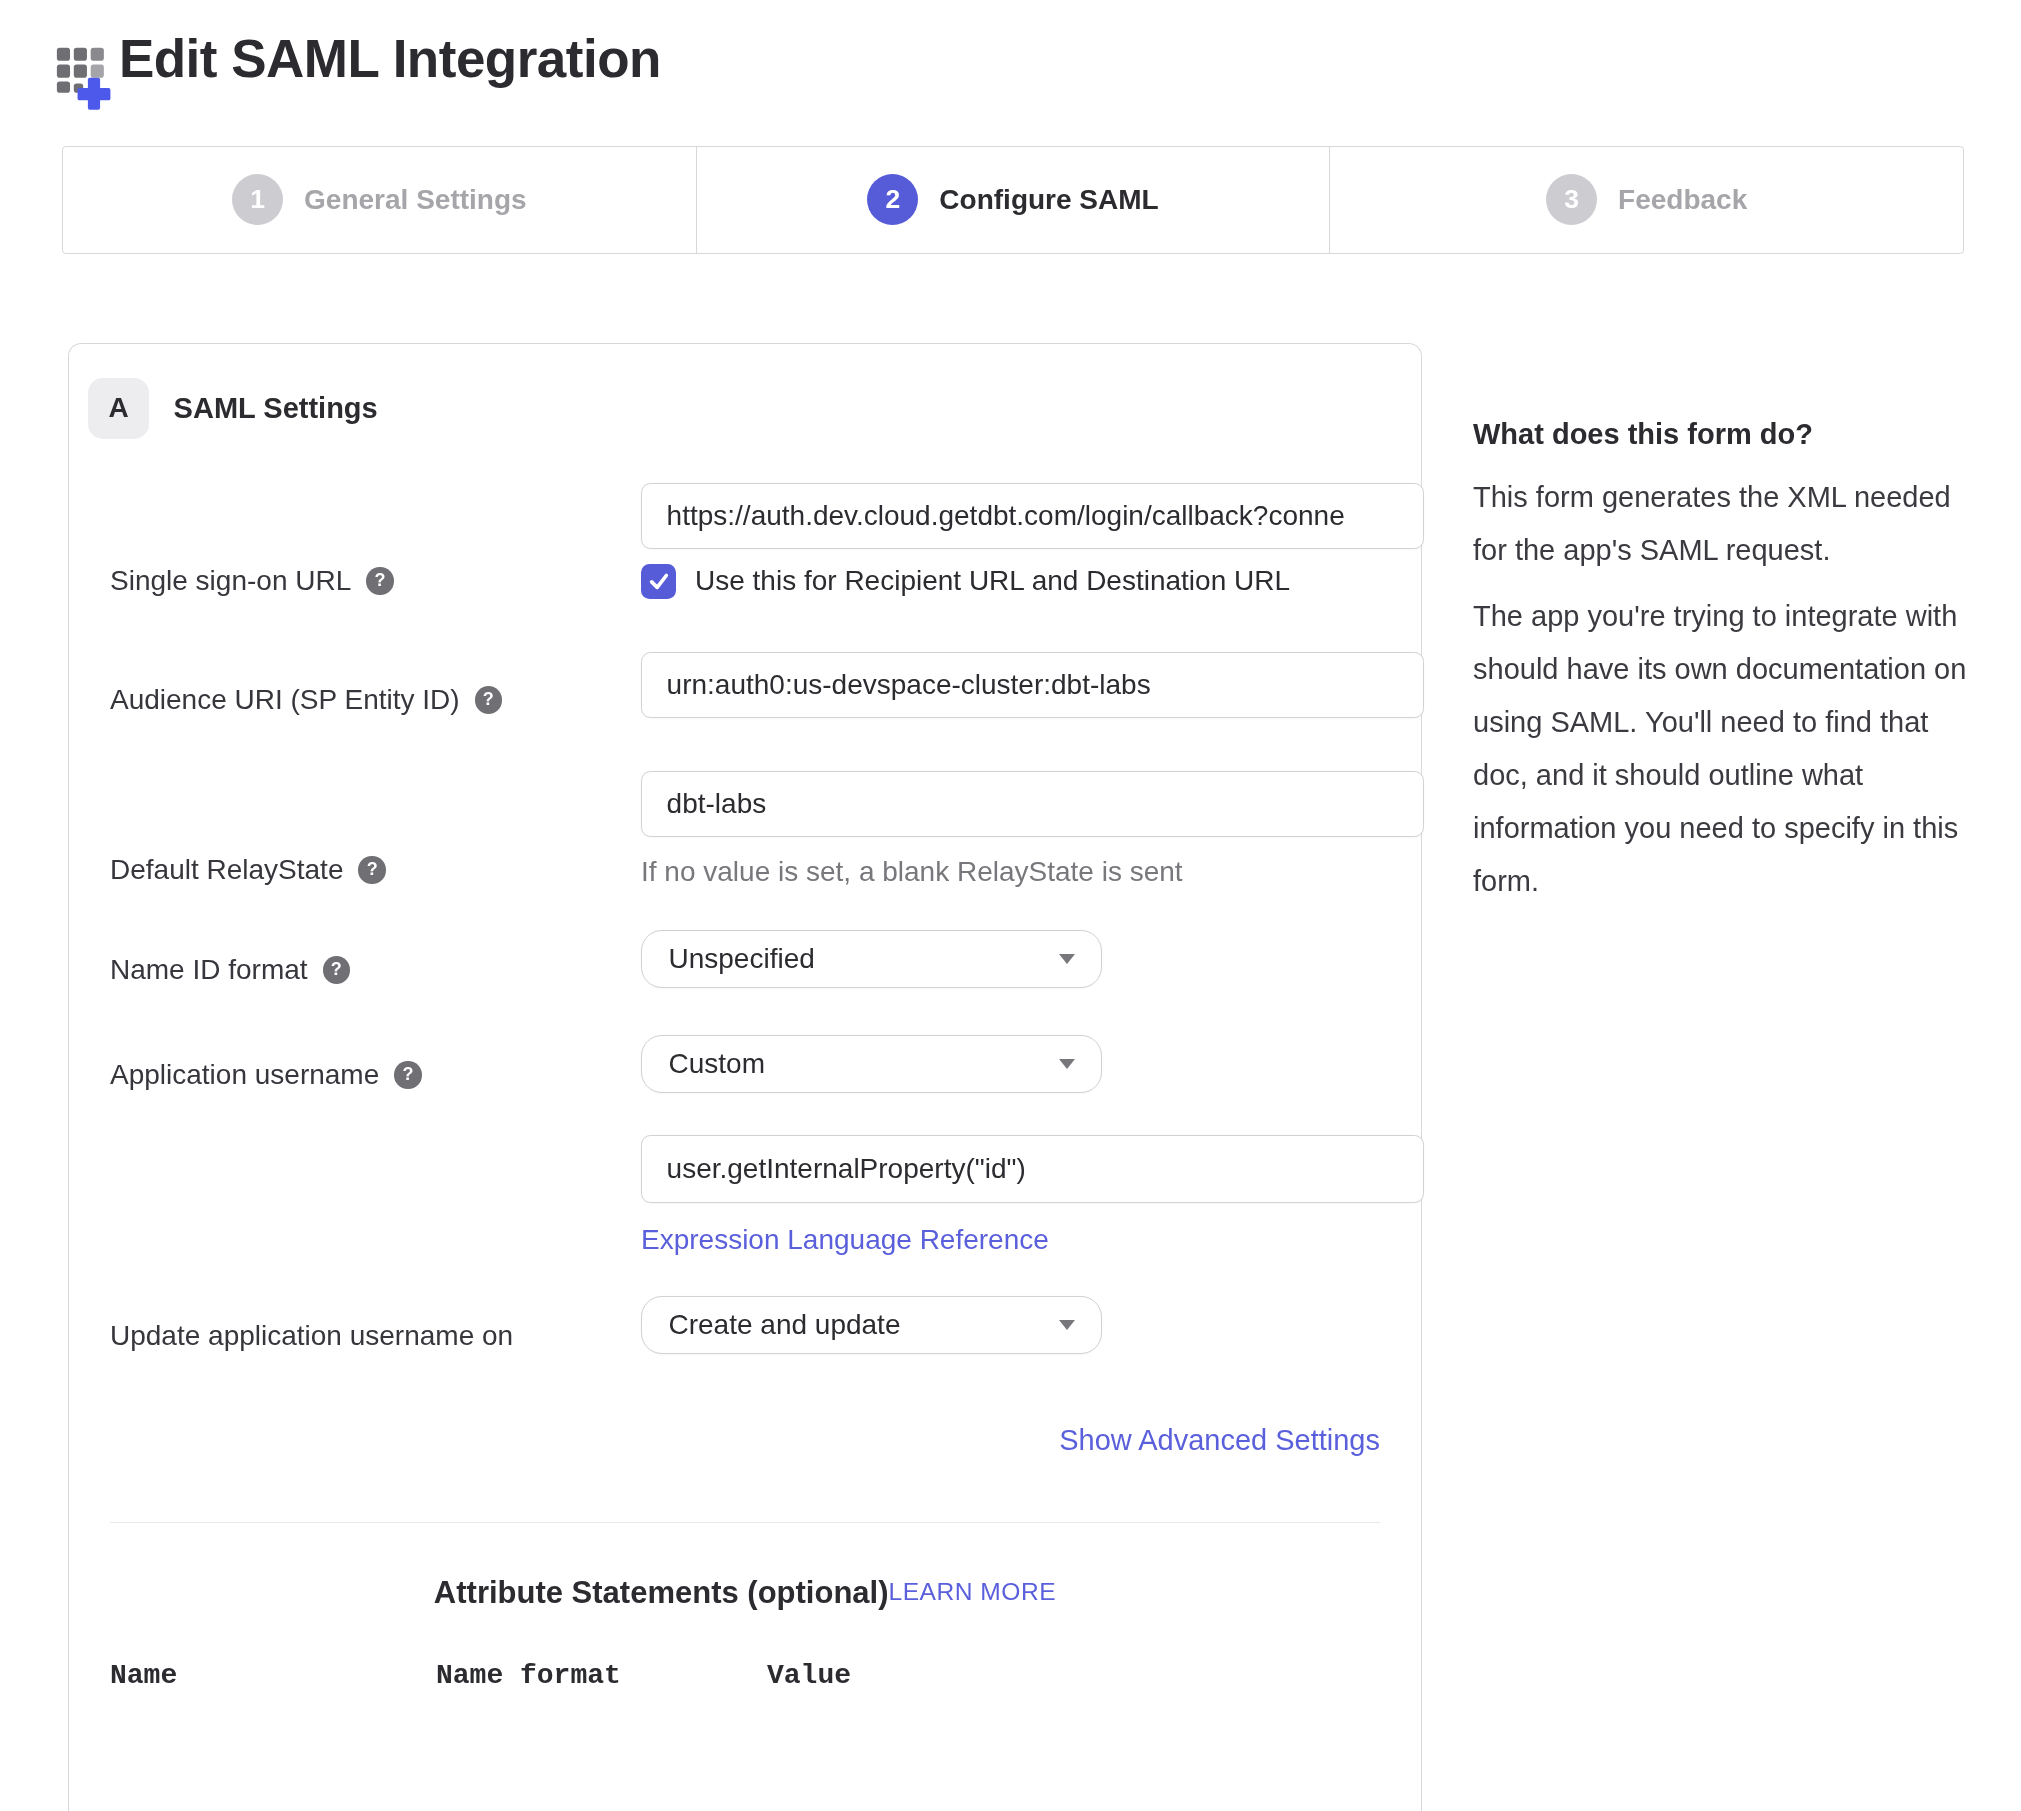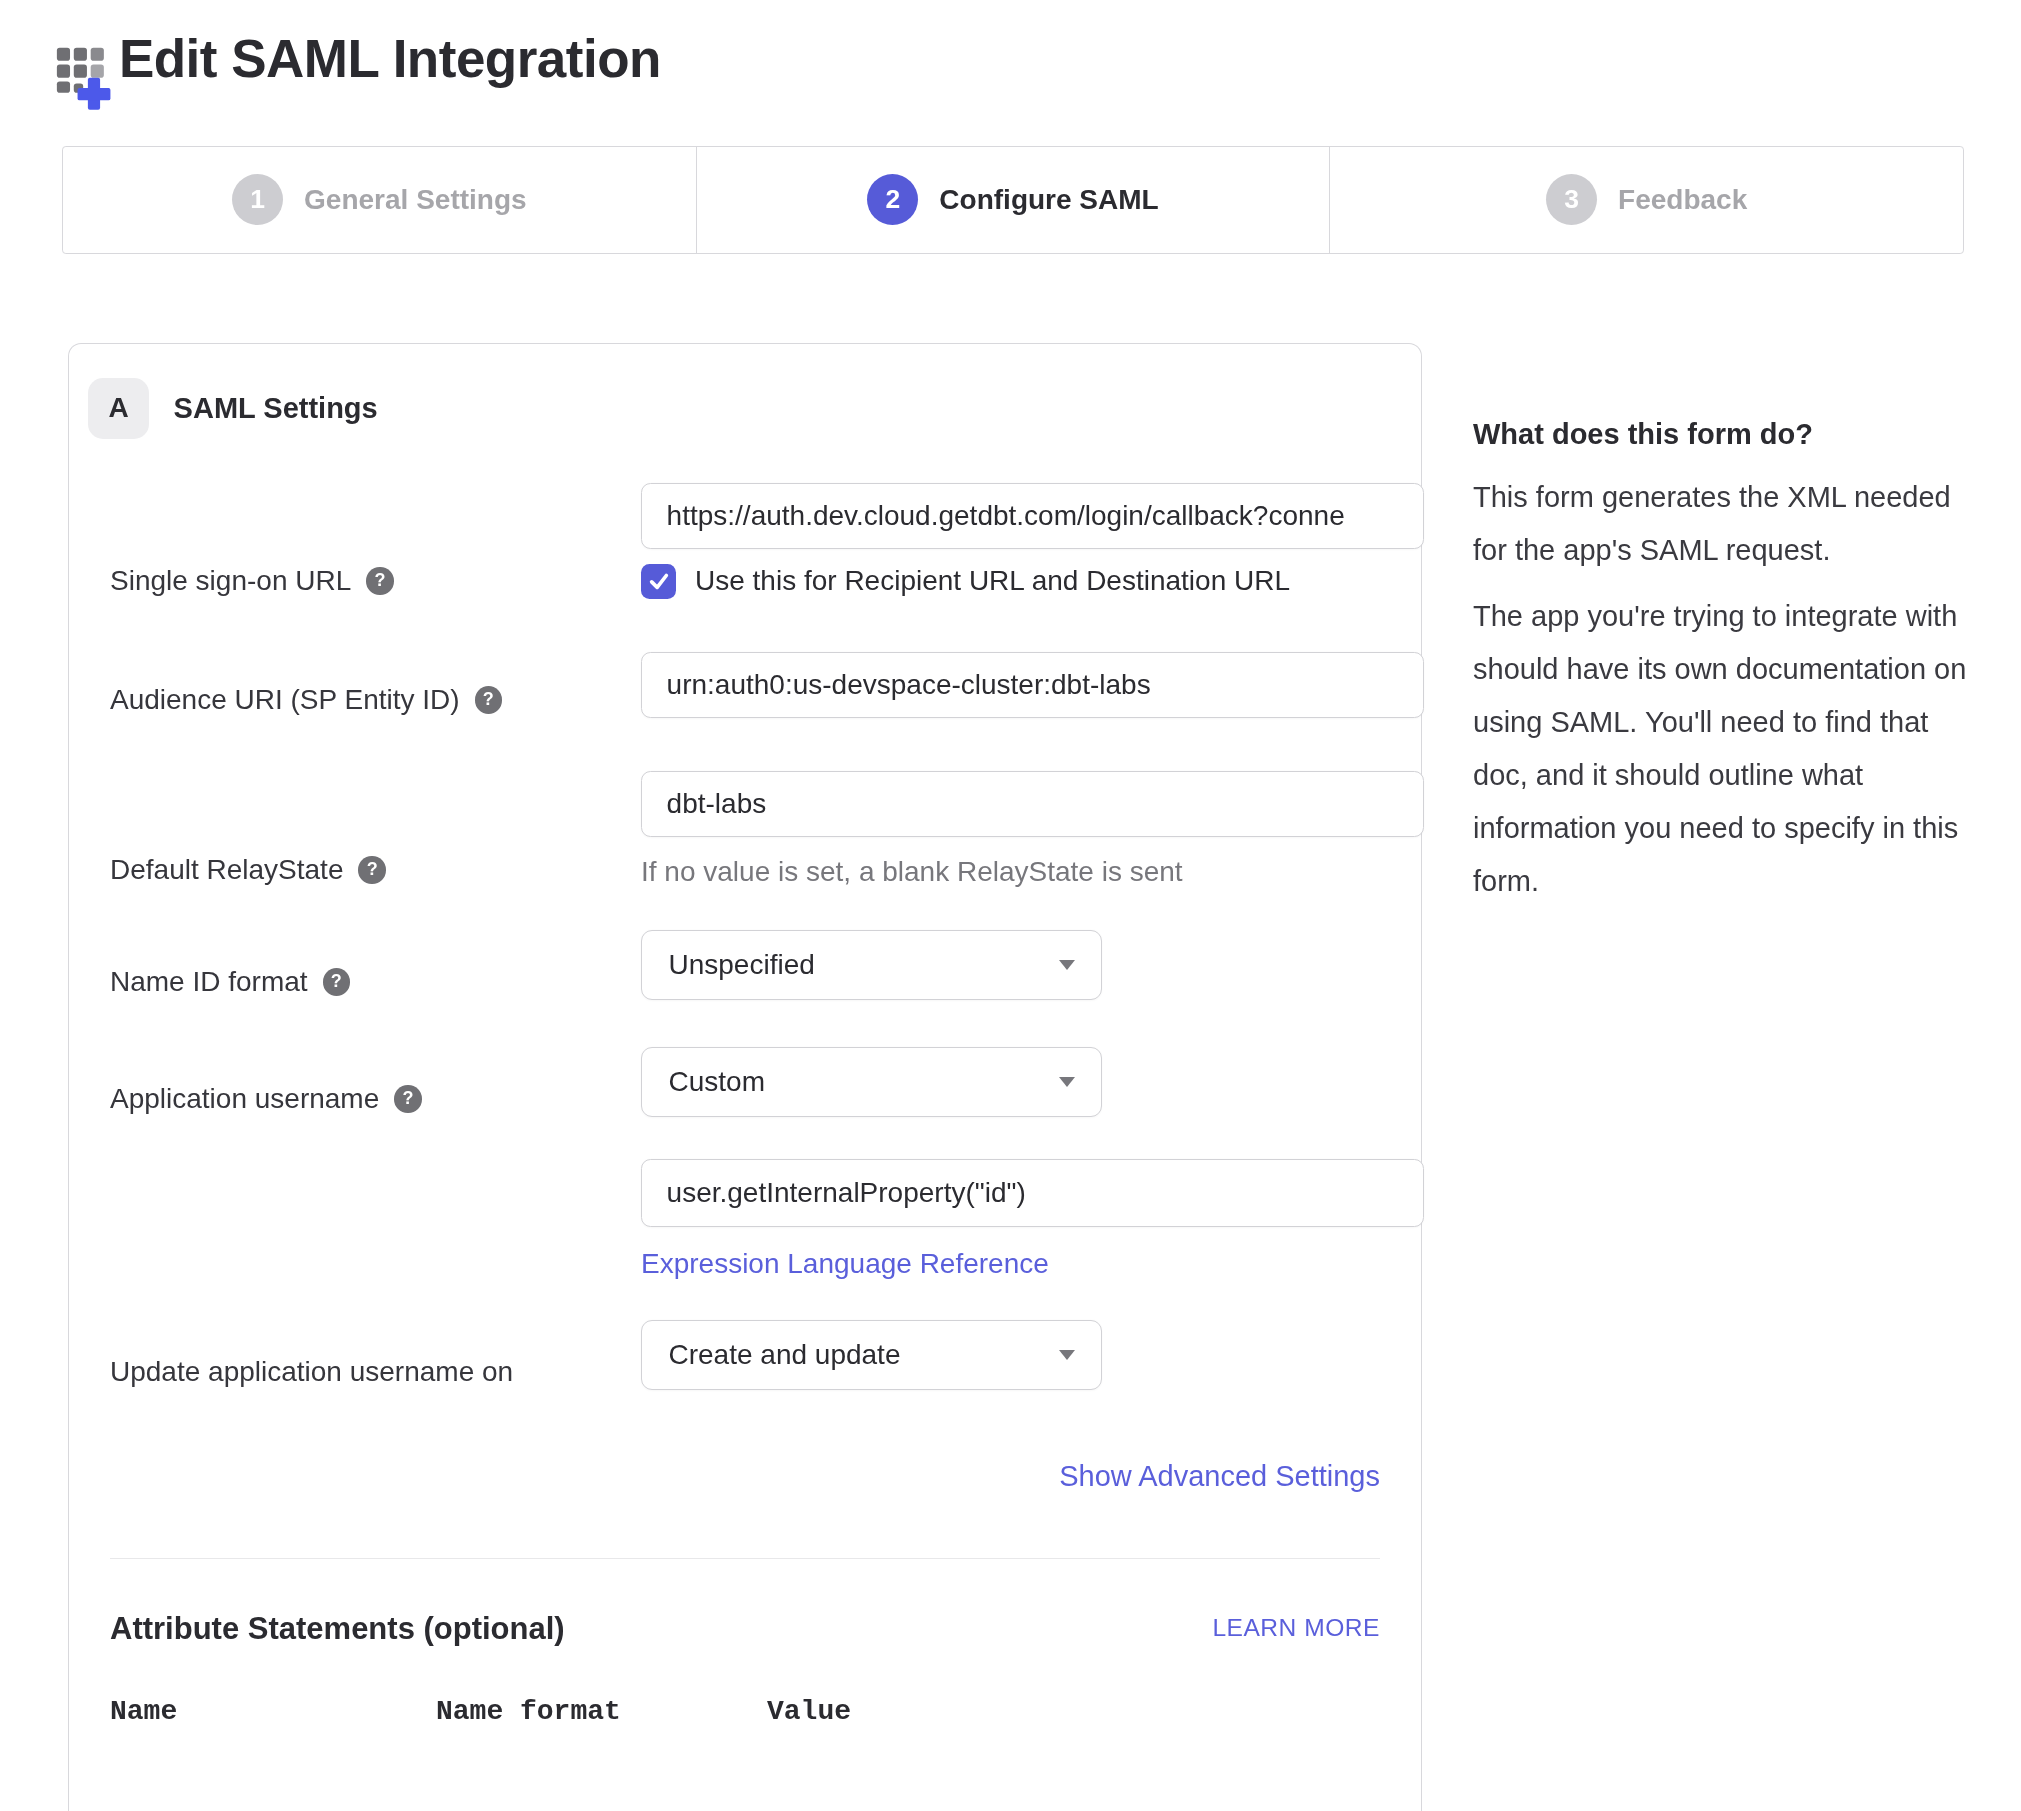--- a/index.html
+++ b/index.html
@@ -66,39 +66,39 @@
     color:#fff;font-size:18px;font-weight:700;display:flex;align-items:center;justify-content:center;
     margin-top:4.7px;cursor:pointer;
   }
   .control-col{flex:1;}
   .text-input{
     width:783px;height:66px;border:0.9px solid #d2d2d6;border-radius:9.5px;
     font-family:inherit;font-size:28px;color:#2b2b30;padding:0 24.6px;outline:none;background:#fff;
     box-shadow:0 0.9px 1.9px rgba(0,0,0,0.03);
   }
   .select{
-    width:461px;height:70px;border:0.9px solid #d2d2d6;border-radius:11px;background:#fff;
+    width:461px;height:58px;border:0.9px solid #d2d2d6;border-radius:21px;background:#fff;
     display:flex;align-items:center;justify-content:space-between;
     padding:0 26.5px;cursor:pointer;box-shadow:0 0.9px 1.9px rgba(0,0,0,0.03);
   }
   .select-value{font-size:28px;color:#2b2b30;}
   .chevron{width:0;height:0;border-left:8.5px solid transparent;border-right:8.5px solid transparent;border-top:10.4px solid #77777c;}
   .checkbox-row{display:flex;align-items:center;gap:19px;margin-top:15px;}
   .checkbox{
     width:35px;height:35px;border-radius:8.5px;background:var(--accent);
     display:flex;align-items:center;justify-content:center;cursor:pointer;flex:0 0 auto;
   }
   .checkbox svg{width:22px;height:22px;}
   .checkbox-label{font-size:28px;color:#2b2b30;}
   .hint{font-size:28px;color:var(--hint);margin-top:19px;}
   .ref-link{display:inline-block;font-size:28px;color:var(--link);margin-top:21px;text-decoration:none;cursor:pointer;}
   .advanced-row{display:flex;justify-content:flex-end;margin:70px 41px 0 41px;}
   .advanced-link{font-size:29px;color:var(--link);text-decoration:none;cursor:pointer;}
   .divider{border:none;border-top:1.9px solid #e8e8ea;margin:65px 41px 0 41px;}
-  .attr-header-row{display:flex;align-items:flex-start;justify-content:space-between;margin:52px 41px 0 41px;}
+  .attr-header-row{display:flex;align-items:flex-start;justify-content:center;margin:52px 41px 0 41px;}
   .attr-title{font-size:31px;font-weight:700;color:#2b2b30;}
   .learn-more{font-size:24.6px;font-weight:500;color:var(--link);letter-spacing:0.5px;text-decoration:none;cursor:pointer;margin-top:3.8px;}
   .attr-cols{display:flex;margin:49px 41px 0 41px;font-family:Liberation Mono, monospace;}
   .attr-col{font-size:28px;font-weight:700;color:#2b2b30;}
   .attr-col.c1{width:326px;}
   .attr-col.c2{width:331px;}
   
   .sidebar{width:511px;margin-left:51px;padding-top:68px;}
   .sb-q{font-size:29px;font-weight:700;color:#2b2b30;line-height:47px;}
   .sb-a{font-size:29px;color:#3a3a40;line-height:53px;margin-top:13.2px;}

